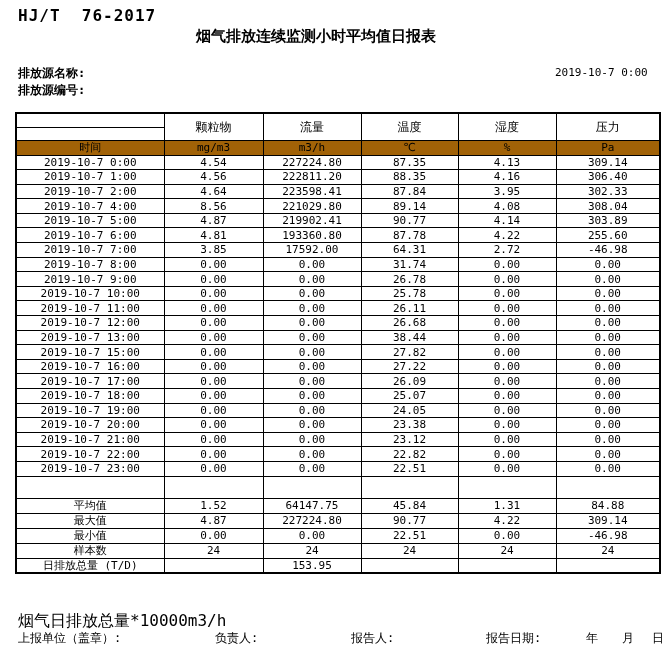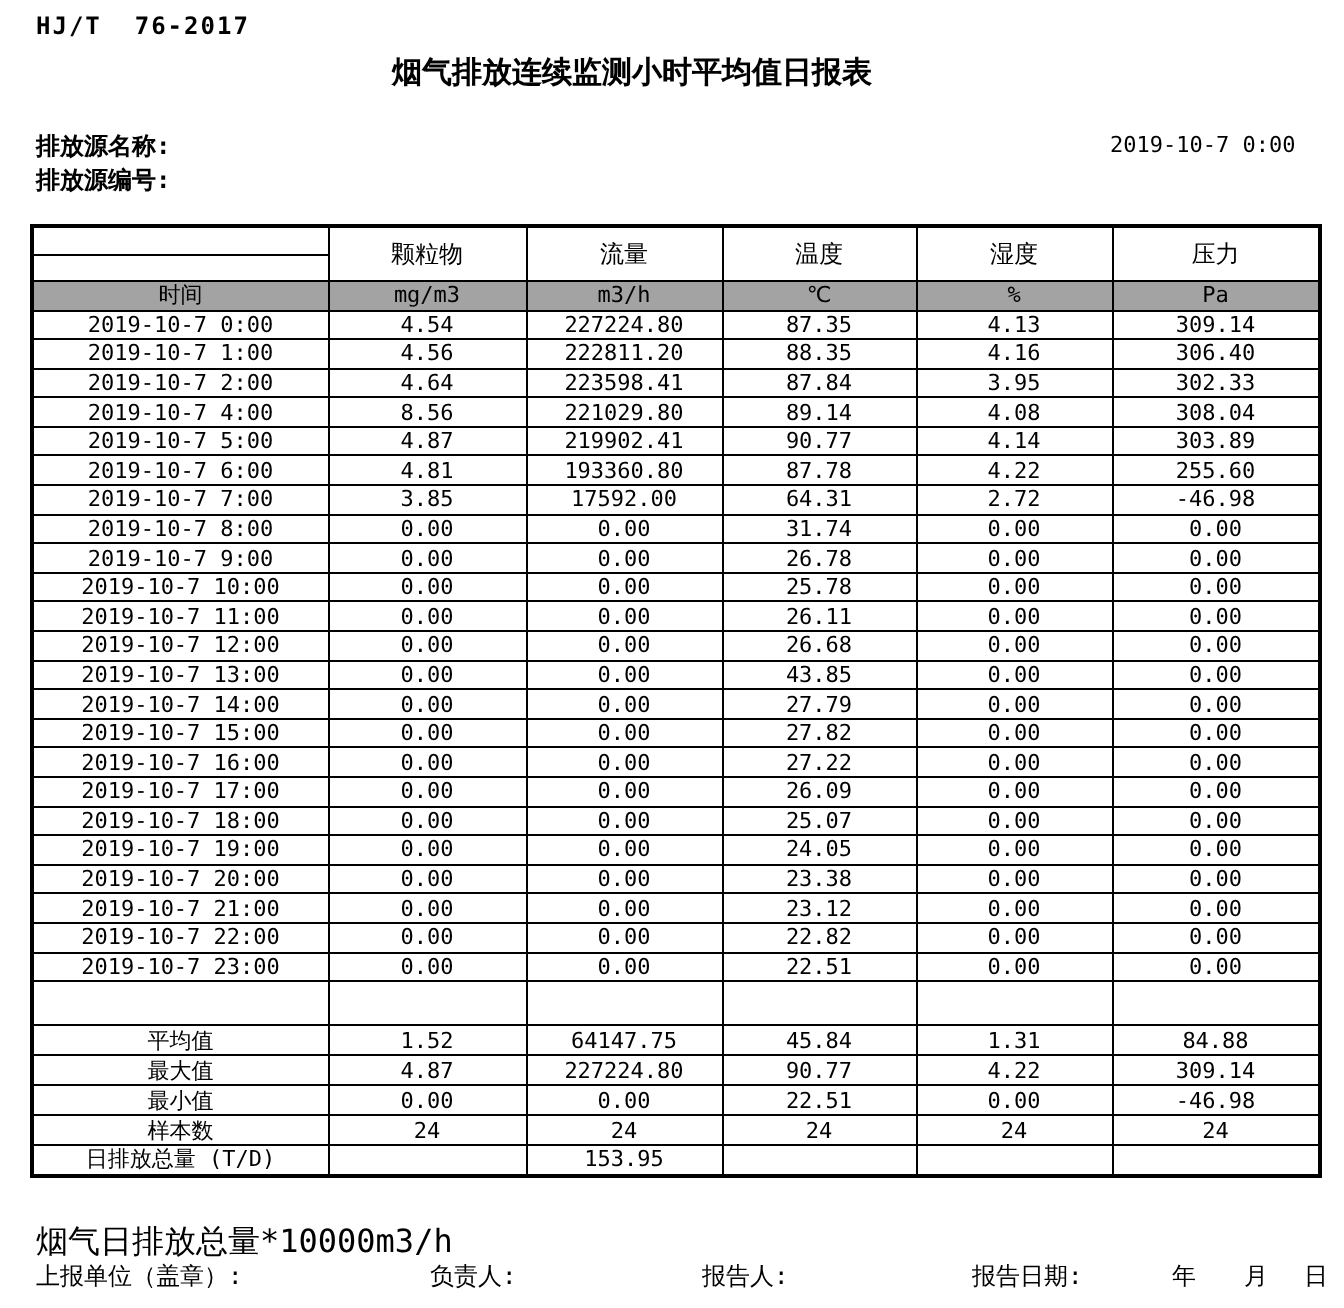--- a/index.html
+++ b/index.html
@@ -1,39 +1,39 @@
 <!DOCTYPE html>
 <html><head>
 <meta charset="utf-8">
 <style>
   html,body{margin:0;padding:0;}
   body{
     width:672px;height:654px;background:#ffffff;color:#000;
     font-family:"DejaVu Sans Mono","DejaVu Sans","Liberation Sans",sans-serif;
     position:relative;overflow:hidden;
   }
-  .std-code{position:absolute;left:18px;top:6px;font-size:12px;font-weight:bold;letter-spacing:1px;white-space:pre;}
+  .std-code{position:absolute;left:18px;top:6px;font-size:16px;font-weight:bold;letter-spacing:1px;white-space:pre;}
   .title{position:absolute;left:0;top:27px;width:632px;text-align:center;font-size:15px;font-weight:bold;}
   .src-name{position:absolute;left:18px;top:65px;font-size:12px;font-weight:bold;}
   .src-code{position:absolute;left:18px;top:82px;font-size:12px;font-weight:bold;}
   .datetime{position:absolute;left:555px;top:66px;font-size:11px;}
   table.report{
     position:absolute;left:15px;top:112px;border-collapse:collapse;table-layout:fixed;
     border:2px solid #000;
   }
   table.report th,table.report td{
     border:1px solid #000;font-size:11px;font-weight:normal;text-align:center;
     padding:0;margin:0;white-space:nowrap;overflow:hidden;line-height:1;
   }
   tr.name-row{height:27px;}
   tr.name-row th{font-size:12px;margin-left:30px;}
   th.split-cell{vertical-align:top;}
   th.split-cell .split-top{height:13px;border-bottom:1px solid #000;}
   tr.unit-row{height:15px;}
-  tr.unit-row th{background:#a3a3a3;font-size:11px;}
+  tr.unit-row th{background:#a16207;font-size:11px;}
   tr.data-row{height:14.6px;}
   tr.spacer-row{height:22px;}
   tr.summary-row{height:15px;}
   .note{position:absolute;left:18px;top:611px;font-size:16px;}
   .sign-line{position:absolute;left:0;top:630px;width:576px;height:16px;font-size:12px;}
   .sign-line span{position:absolute;top:0;white-space:nowrap;}
   .lbl-unit{left:18px;}
   .lbl-resp{left:215px;}
   .lbl-reporter{left:351px;}
   .lbl-date{left:486px;}
@@ -173,29 +173,21 @@
         <td>0.00</td>
         <td>0.00</td>
         <td>26.68</td>
         <td>0.00</td>
         <td>0.00</td>
       </tr>
       <tr class="data-row">
         <td>2019-10-7 13:00</td>
         <td>0.00</td>
         <td>0.00</td>
-        <td>43.85</td>
-        <td>0.00</td>
-        <td>0.00</td>
-      </tr>
-      <tr class="data-row">
-        <td>2019-10-7 14:00</td>
-        <td>0.00</td>
-        <td>0.00</td>
-        <td>27.79</td>
+        <td>38.44</td>
         <td>0.00</td>
         <td>0.00</td>
       </tr>
       <tr class="data-row">
         <td>2019-10-7 15:00</td>
         <td>0.00</td>
         <td>0.00</td>
         <td>27.82</td>
         <td>0.00</td>
         <td>0.00</td>

